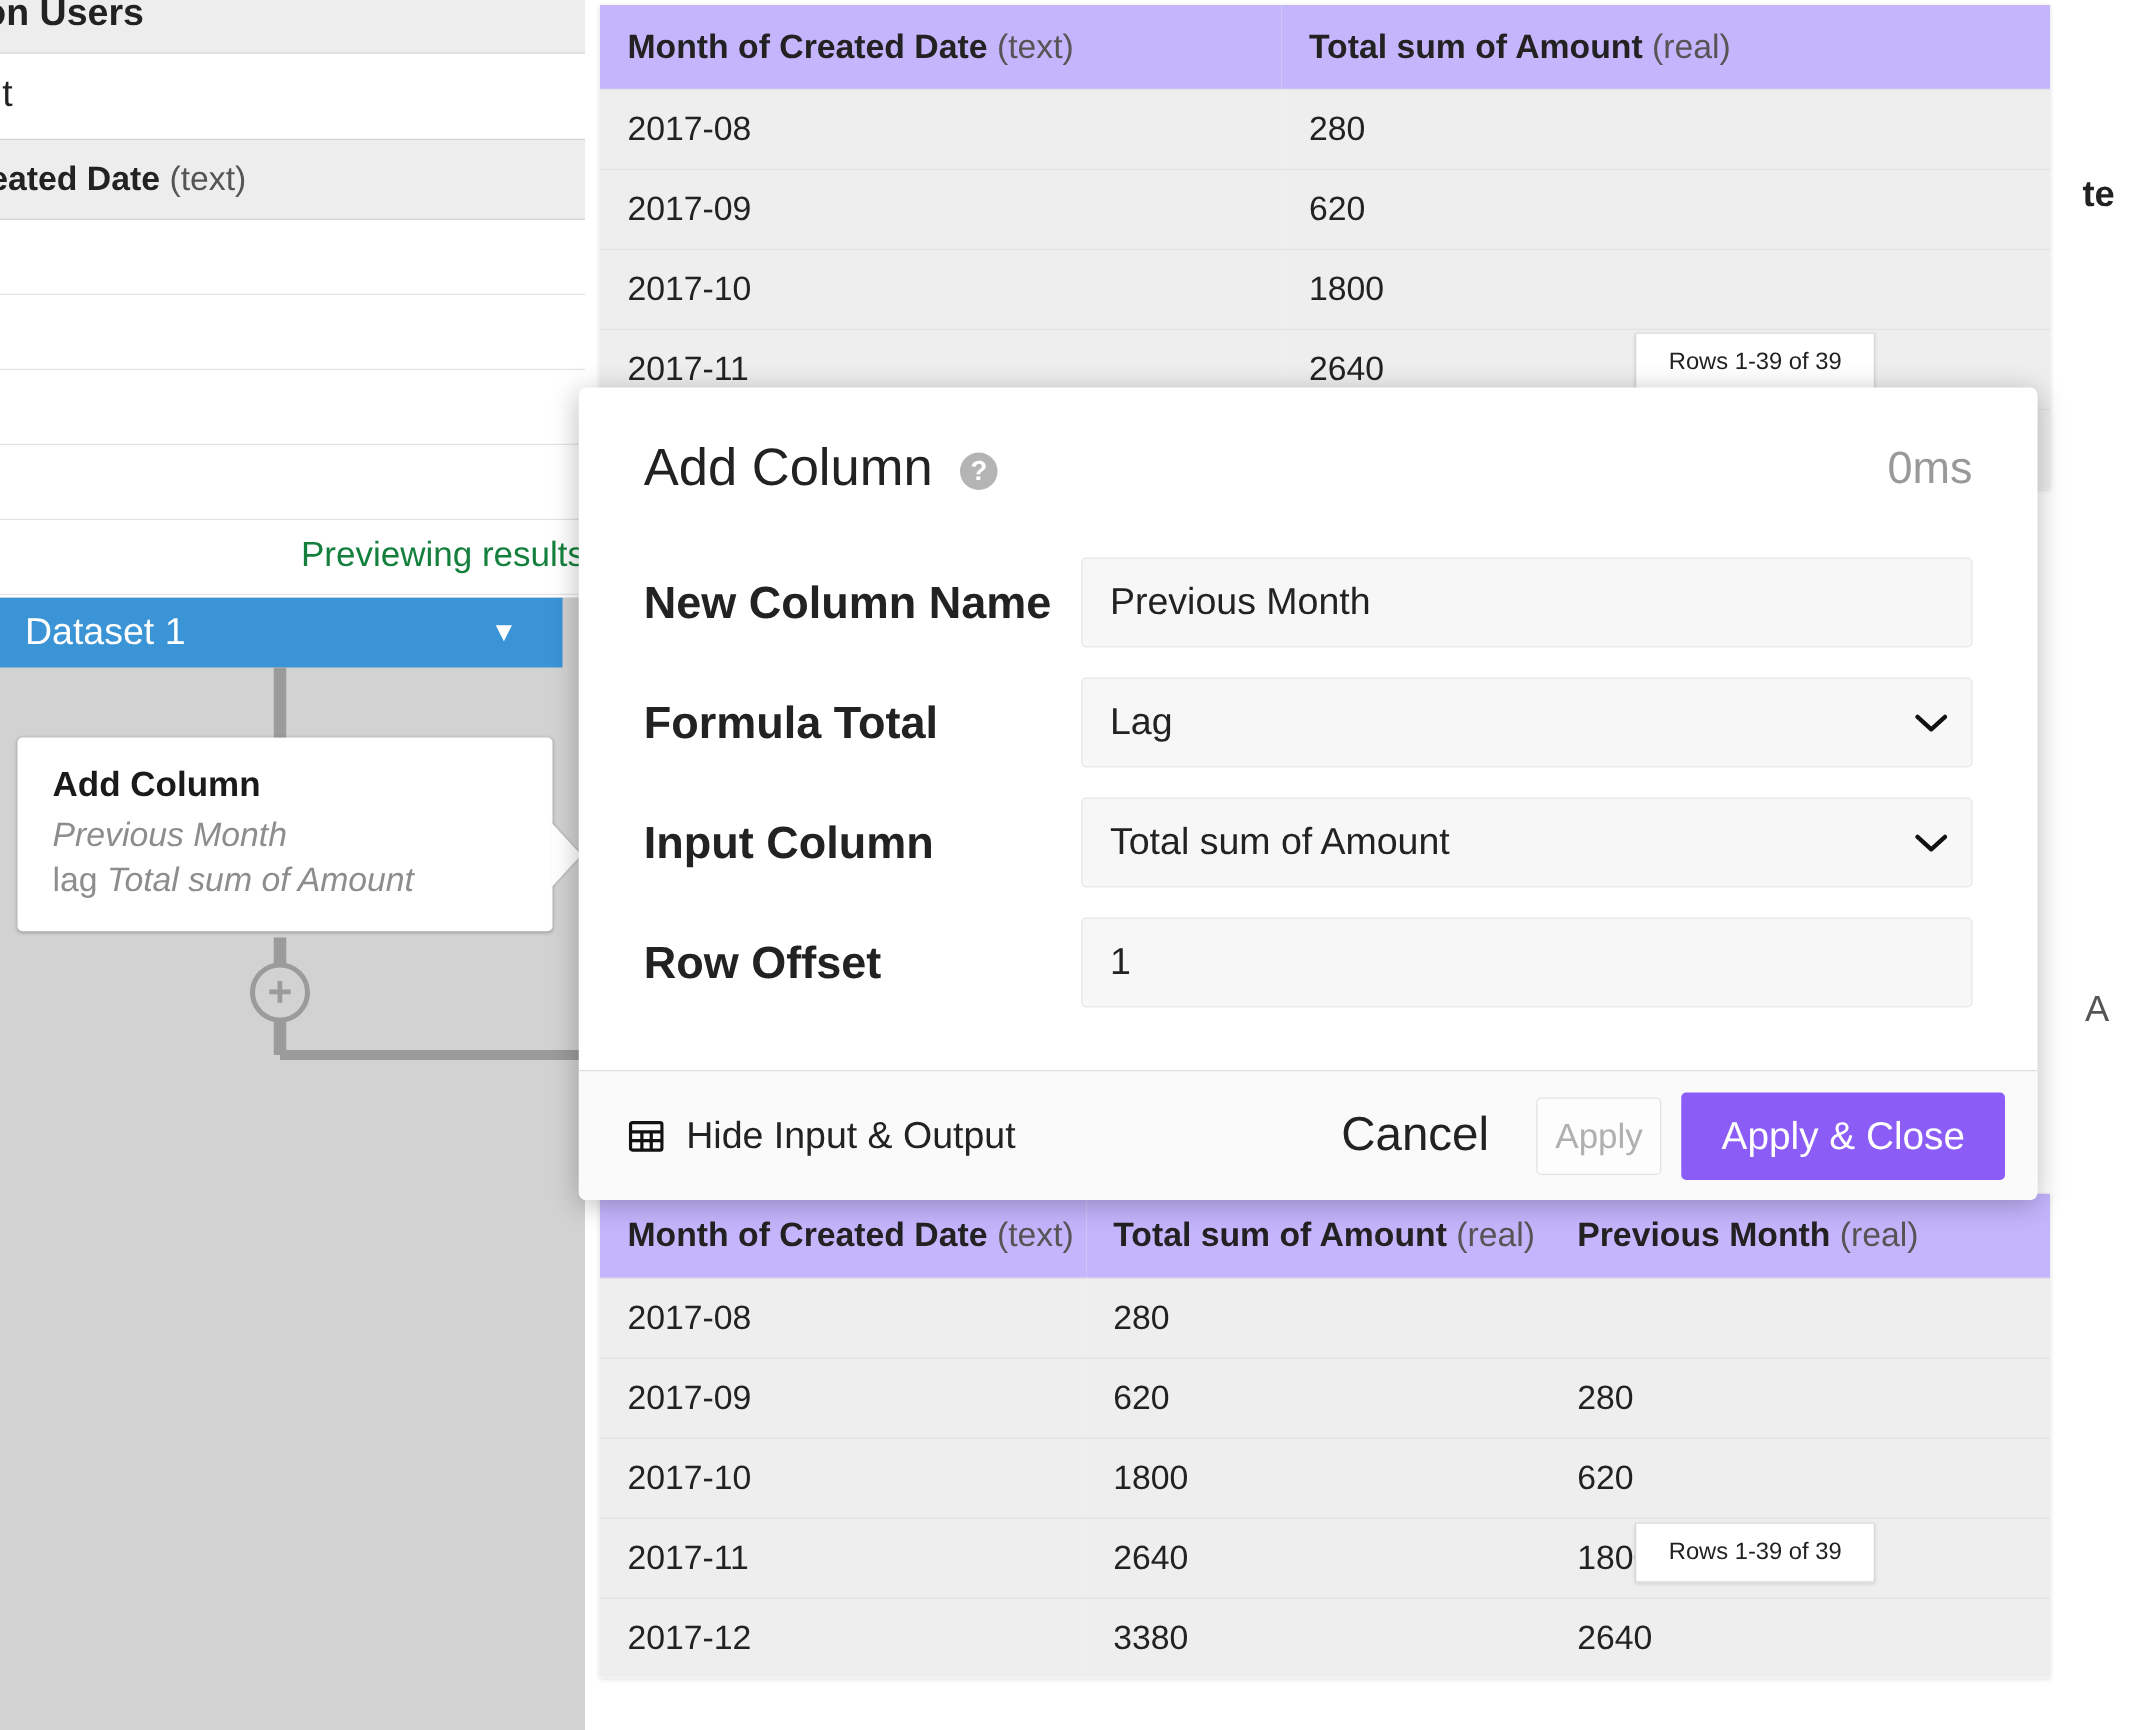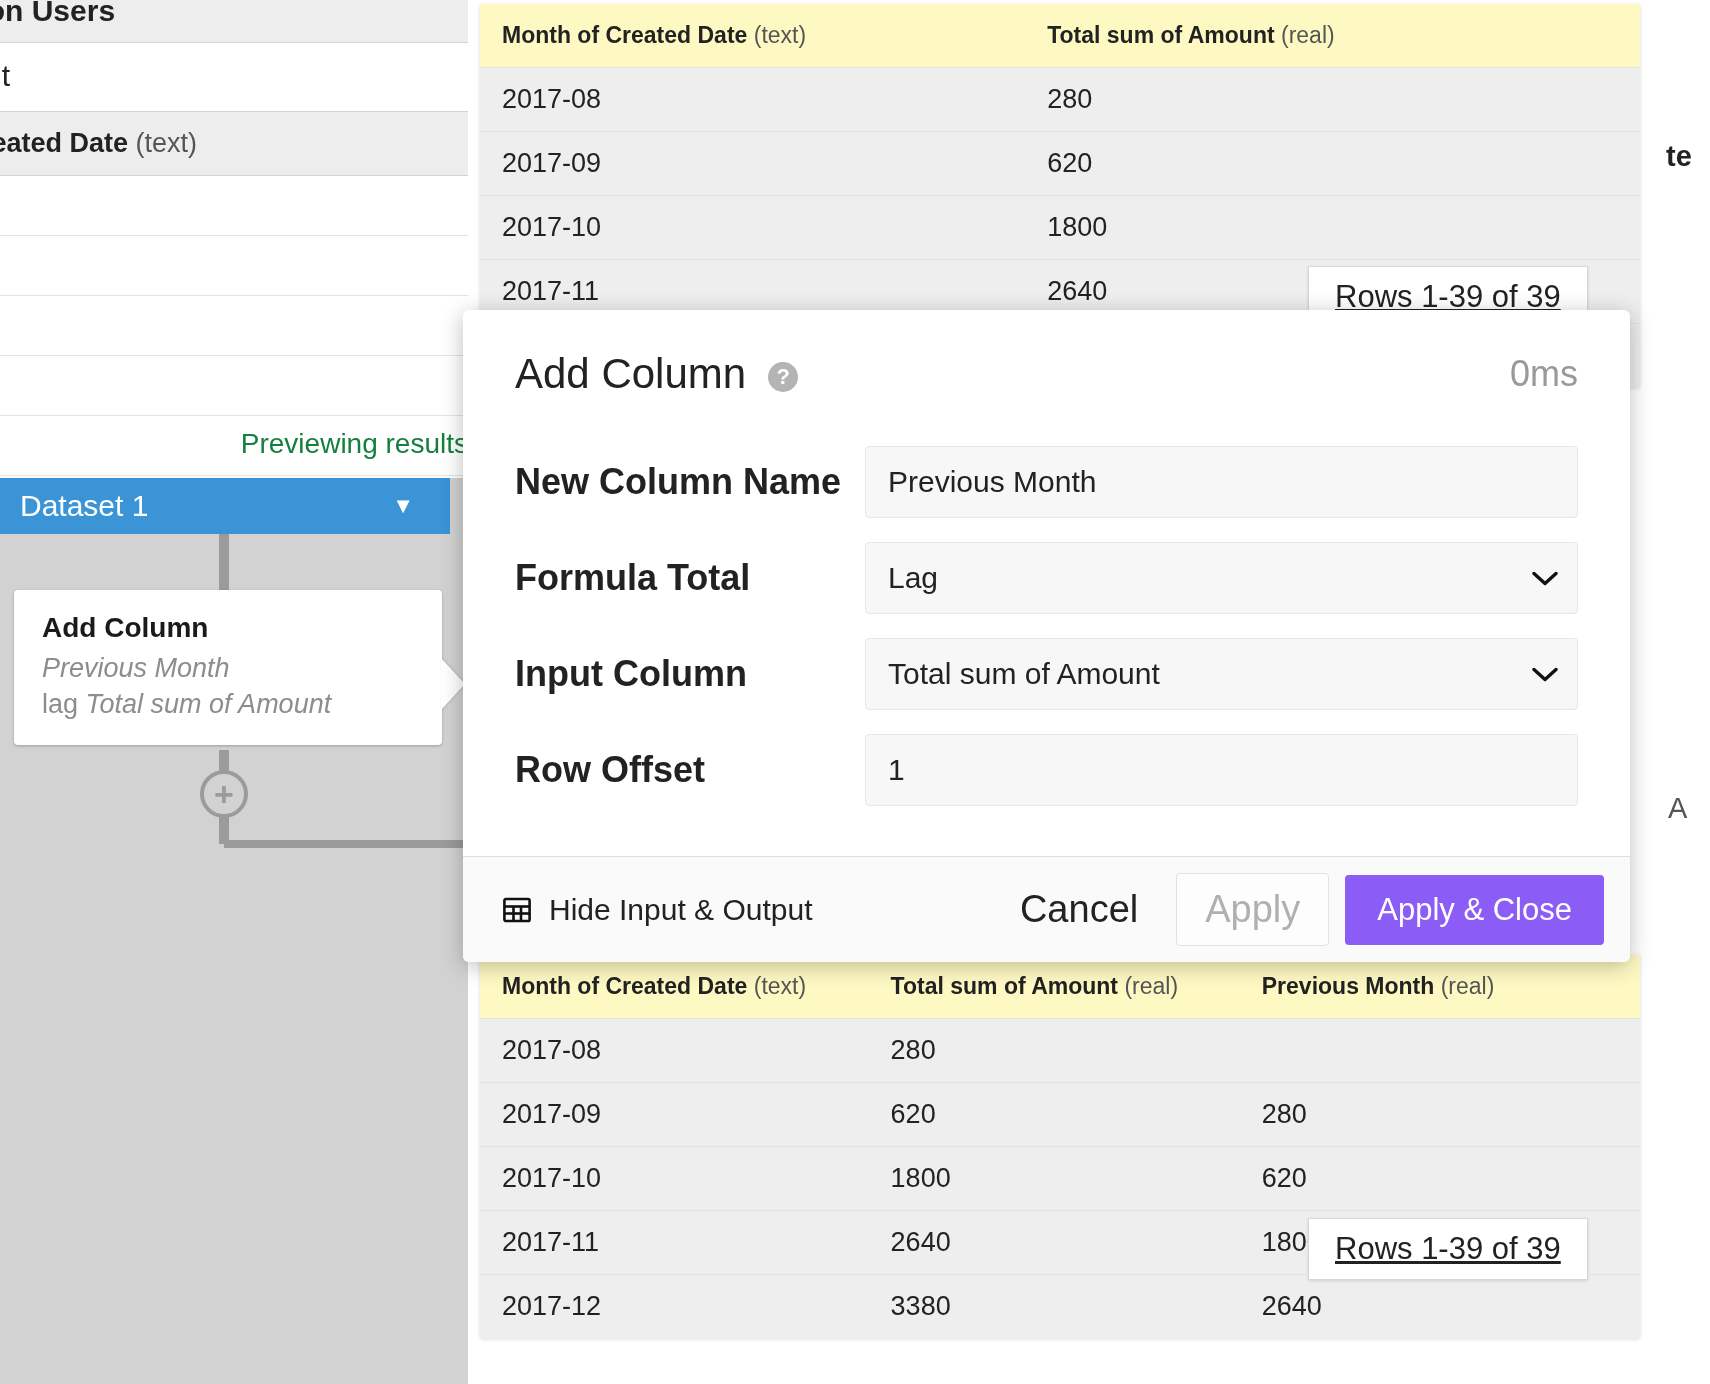--- a/index.html
+++ b/index.html
@@ -13,23 +13,23 @@
     position: relative;
     width: 1710px;
     height: 1384px;
     overflow: hidden;
     background: #ffffff;
   }
 
   
   .tbl { border-collapse: collapse; width: 100%; table-layout: fixed; }
   .tbl th {
-    background: #fef9c3;
-    color: #222;
-    font-size: 23px;
+    background: #c4b5fd;
+    color: #222;
+    font-size: 27px;
     font-weight: bold;
     text-align: left;
     padding: 18px 0 18px 22px;
     border: none;
     white-space: nowrap;
   }
   .tbl th .ty {
     font-weight: normal;
     color: #555;
   }
@@ -193,26 +193,25 @@
     left: 480px;
     top: 955px;
     width: 1160px;
     box-shadow: 0 1px 4px rgba(0,0,0,.14);
   }
 
   .rows-badge {
     position: absolute;
     background: #ffffff;
     border: 1px solid #d8d8d8;
-    font-size: 31px;
+    font-size: 19px;
     color: #222;
     padding: 12px 26px;
     white-space: nowrap;
     box-shadow: 0 1px 3px rgba(0,0,0,.12);
-    text-decoration: underline;
   }
   #rows-badge-top { left: 1308px; top: 266px; }
   #rows-badge-bottom { left: 1308px; top: 1218px; }
 
   
   .right-sliver {
     position: absolute;
     left: 1666px;
     top: 0;
     width: 44px;
@@ -349,27 +348,27 @@
   .btn-link {
     font-size: 38px;
     color: #222;
     background: none;
     border: none;
     font-family: "Liberation Sans", sans-serif;
     padding: 14px 26px;
     cursor: pointer;
   }
   .btn-apply {
-    font-size: 38px;
+    font-size: 28px;
     color: #b0b0b0;
     background: #fdfdfd;
     border: 1px solid #e2e2e2;
     border-radius: 4px;
     font-family: "Liberation Sans", sans-serif;
-    padding: 14px 28px;
+    padding: 14px 14px;
     margin-left: 12px;
     cursor: pointer;
   }
   .btn-primary {
     font-size: 31px;
     color: #ffffff;
     background: #8b5cf6;
     border: none;
     border-radius: 4px;
     font-family: "Liberation Sans", sans-serif;

